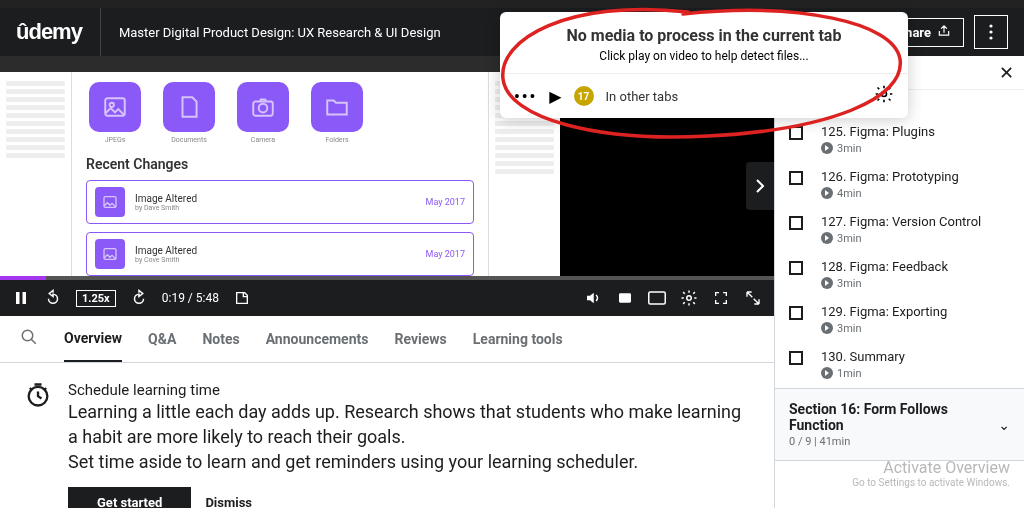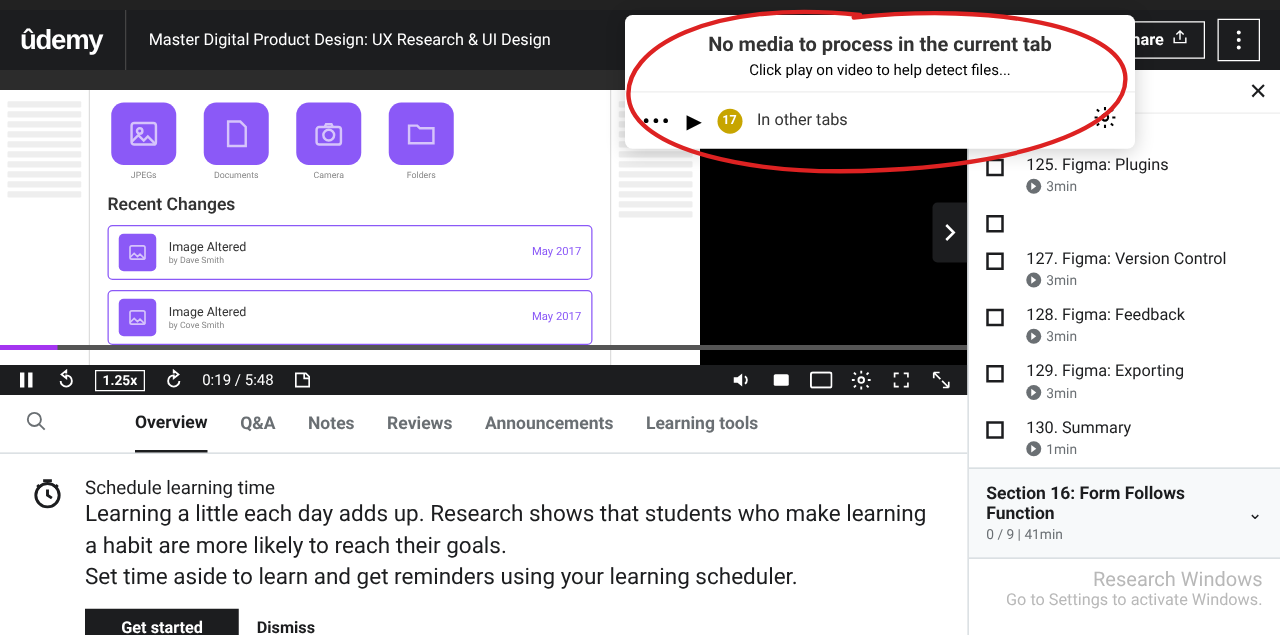--- a/index.html
+++ b/index.html
@@ -30,28 +30,28 @@
   .rc-thumb { width:30px; height:30px; background:#8b59f7; border-radius:4px; display:flex; align-items:center; justify-content:center;}
   .rc-info { flex:1; }
   .rc-name { font-size:10px; font-weight:400; color:#333; }
   .rc-auth { font-size:7px; color:#888; }
   .rc-date { font-size:9px; color:#8b59f7; }
   .vid-nav { position:absolute; top:50%; transform:translateY(-50%); width:28px; height:48px; background:#1c1d1f; color:#fff; display:flex; align-items:center; justify-content:center; }
   .vid-nav.left { left:0; border-radius:0 4px 4px 0;}
   .vid-nav.right { right:0; border-radius:4px 0 0 4px;}
   .progress { position:absolute; bottom:36px; left:0; right:0; height:4px; background:#555;}
   .progress-fill { height:100%; width:6%; background:#a435f0; }
-  .controls { position:absolute; bottom:0; left:0; right:0; height:24px; background:#1c1d1f; display:flex; align-items:center; padding:0 12px; gap:14px; color:#fff; }
+  .controls { position:absolute; bottom:0; left:0; right:0; height:36px; background:#1c1d1f; display:flex; align-items:center; padding:0 12px; gap:14px; color:#fff; }
   .ctrl-icon { width:18px; height:18px; display:flex; align-items:center; justify-content:center; cursor:pointer; }
   .speed-box { border:1px solid #fff; padding:1px 5px; font-size:11px; font-weight:700; }
   .time-text { font-size:12px; }
   .ctrl-spacer { flex:1; }
   .tabs { border-bottom:1px solid #d1d7dc; padding:0 20px; display:flex; gap:26px; align-items:center; height:50px; }
   .tab { font-size:14px; font-weight:700; color:#6a6f73; cursor:pointer; padding:14px 0; }
-  .tab.active { color:#1c1d1f; border-bottom:2px solid #1c1d1f;margin-left:44px; }
+  .tab.active { color:#1c1d1f; border-bottom:2px solid #1c1d1f; }
   .search-ico { color:#6a6f73; }
   .schedule { padding:18px 24px; display:flex; gap:16px; }
   .clock-ico { width:28px; height:28px; }
   .sched-title { font-size:15px; font-weight:400; color:#1c1d1f; margin-bottom:0; }
   .sched-body { font-size:18px; color:#1c1d1f; line-height:1.4; }
   .sched-actions { margin-top:12px; display:flex; gap:14px; align-items:center; }
   .get-started { background:#1c1d1f; color:#fff; font-weight:700; font-size:13px; padding:8px 29px; border:none; }
   .dismiss { font-size:13px; font-weight:700; color:#1c1d1f; }
   .sidebar { width:250px; border-left:1px solid #d1d7dc; overflow:hidden; background:#fff; position:relative;}
   .side-head { display:flex; justify-content:flex-end; padding:6px 10px; }
@@ -72,21 +72,21 @@
   .dl-sub { font-size:12px; color:#000000; margin-top:4px; }
   .dl-row { border-top:1px solid #eee; padding:10px 14px; display:flex; align-items:center; gap:12px; }
   .dl-dots { font-size:16px; font-weight:700; letter-spacing:2px; }
   .dl-play { font-size:16px; }
   .dl-badge { width:20px; height:20px; border-radius:50%; background:#c7a500; color:#fff; font-size:10px; font-weight:700; display:flex; align-items:center; justify-content:center; }
   .dl-text { font-size:13px; color:#333; flex:1;}
   .dl-gear { font-size:18px;}
   .red-circle { position:absolute; top:4px; left:488px; width:425px; height:140px; z-index:60; pointer-events:none; }
   .activate { position:absolute; right:14px; bottom:20px; text-align:right; color:#b8b8b8; z-index:5; pointer-events:none;}
   .activate .t1{ font-size:16px; }
-  .activate .t2{ font-size:13px; }
+  .activate .t2{ font-size:10px; }
   .first-lesson { border-top:1px solid #eee; padding:6px 14px; display:flex; gap:10px; }
 </style>
 </head>
 <body>
 
 <div class="topbar"></div>
 
 <div class="header">
   <div class="logo">ûdemy</div>
   <div class="header-divider"></div>
@@ -285,22 +285,22 @@
     </div>
 
     <div class="tabs">
       <div class="search-ico"><svg width="18" height="18" viewBox="0 0 24 24" fill="none" stroke="#6a6f73" stroke-width="2">
             <circle cx="10" cy="10" r="7"></circle>
             <path d="M21 21l-6-6"></path>
           </svg></div>
       <div class="tab active">Overview</div>
       <div class="tab">Q&amp;A</div>
       <div class="tab">Notes</div>
+      <div class="tab">Announcements</div>
       <div class="tab">Reviews</div>
-      <div class="tab">Announcements</div>
       <div class="tab">Learning tools</div>
     </div>
 
     <div class="schedule">
       <div>
         <svg class="clock-ico" viewBox="0 0 24 24" fill="none" stroke="#1c1d1f" stroke-width="2">
             <circle cx="12" cy="13" r="8"></circle>
             <path d="M12 9v4l3 2M9 3h6M5 6l2 2M19 6l-2 2"></path>
           </svg>
       </div>
@@ -333,20 +333,27 @@
         <div>
           <div class="lesson-title">125. Figma: Plugins</div>
           <div class="lesson-meta">
             <div class="play-dot"></div>
             <span>3min</span>
           </div>
         </div>
       </div>
     <div class="lesson">
         <div class="chk"></div>
+        <div>
+          <div class="lesson-title">126. Figma: Prototyping</div>
+          <div class="lesson-meta">
+            <div class="play-dot"></div>
+            <span>4min</span>
+          </div>
+        </div>
       </div>
     <div class="lesson">
         <div class="chk"></div>
         <div>
           <div class="lesson-title">127. Figma: Version Control</div>
           <div class="lesson-meta">
             <div class="play-dot"></div>
             <span>3min</span>
           </div>
         </div>
@@ -406,15 +413,15 @@
           <path d="M12 2v3M12 19v3M4.2 4.2l2.1 2.1M17.7 17.7l2.1 2.1M2 12h3M19 12h3M4.2 19.8l2.1-2.1M17.7 6.3l2.1-2.1"></path>
         </svg></span>
   </div>
 </div>
 
 <svg class="red-circle" viewBox="0 0 425 140">
   <path d="M 200 8 C 80 -5, 10 35, 15 75 C 20 115, 110 138, 220 132 C 340 126, 418 95, 412 55 C 406 18, 310 -2, 195 10" stroke="#d22" stroke-width="3.5" fill="none" stroke-linecap="round"></path>
 </svg>
 
 <div class="activate">
-  <div class="t1">Research Windows</div>
+  <div class="t1">Activate Overview</div>
   <div class="t2">Go to Settings to activate Windows.</div>
 </div>
 
 </body></html>

